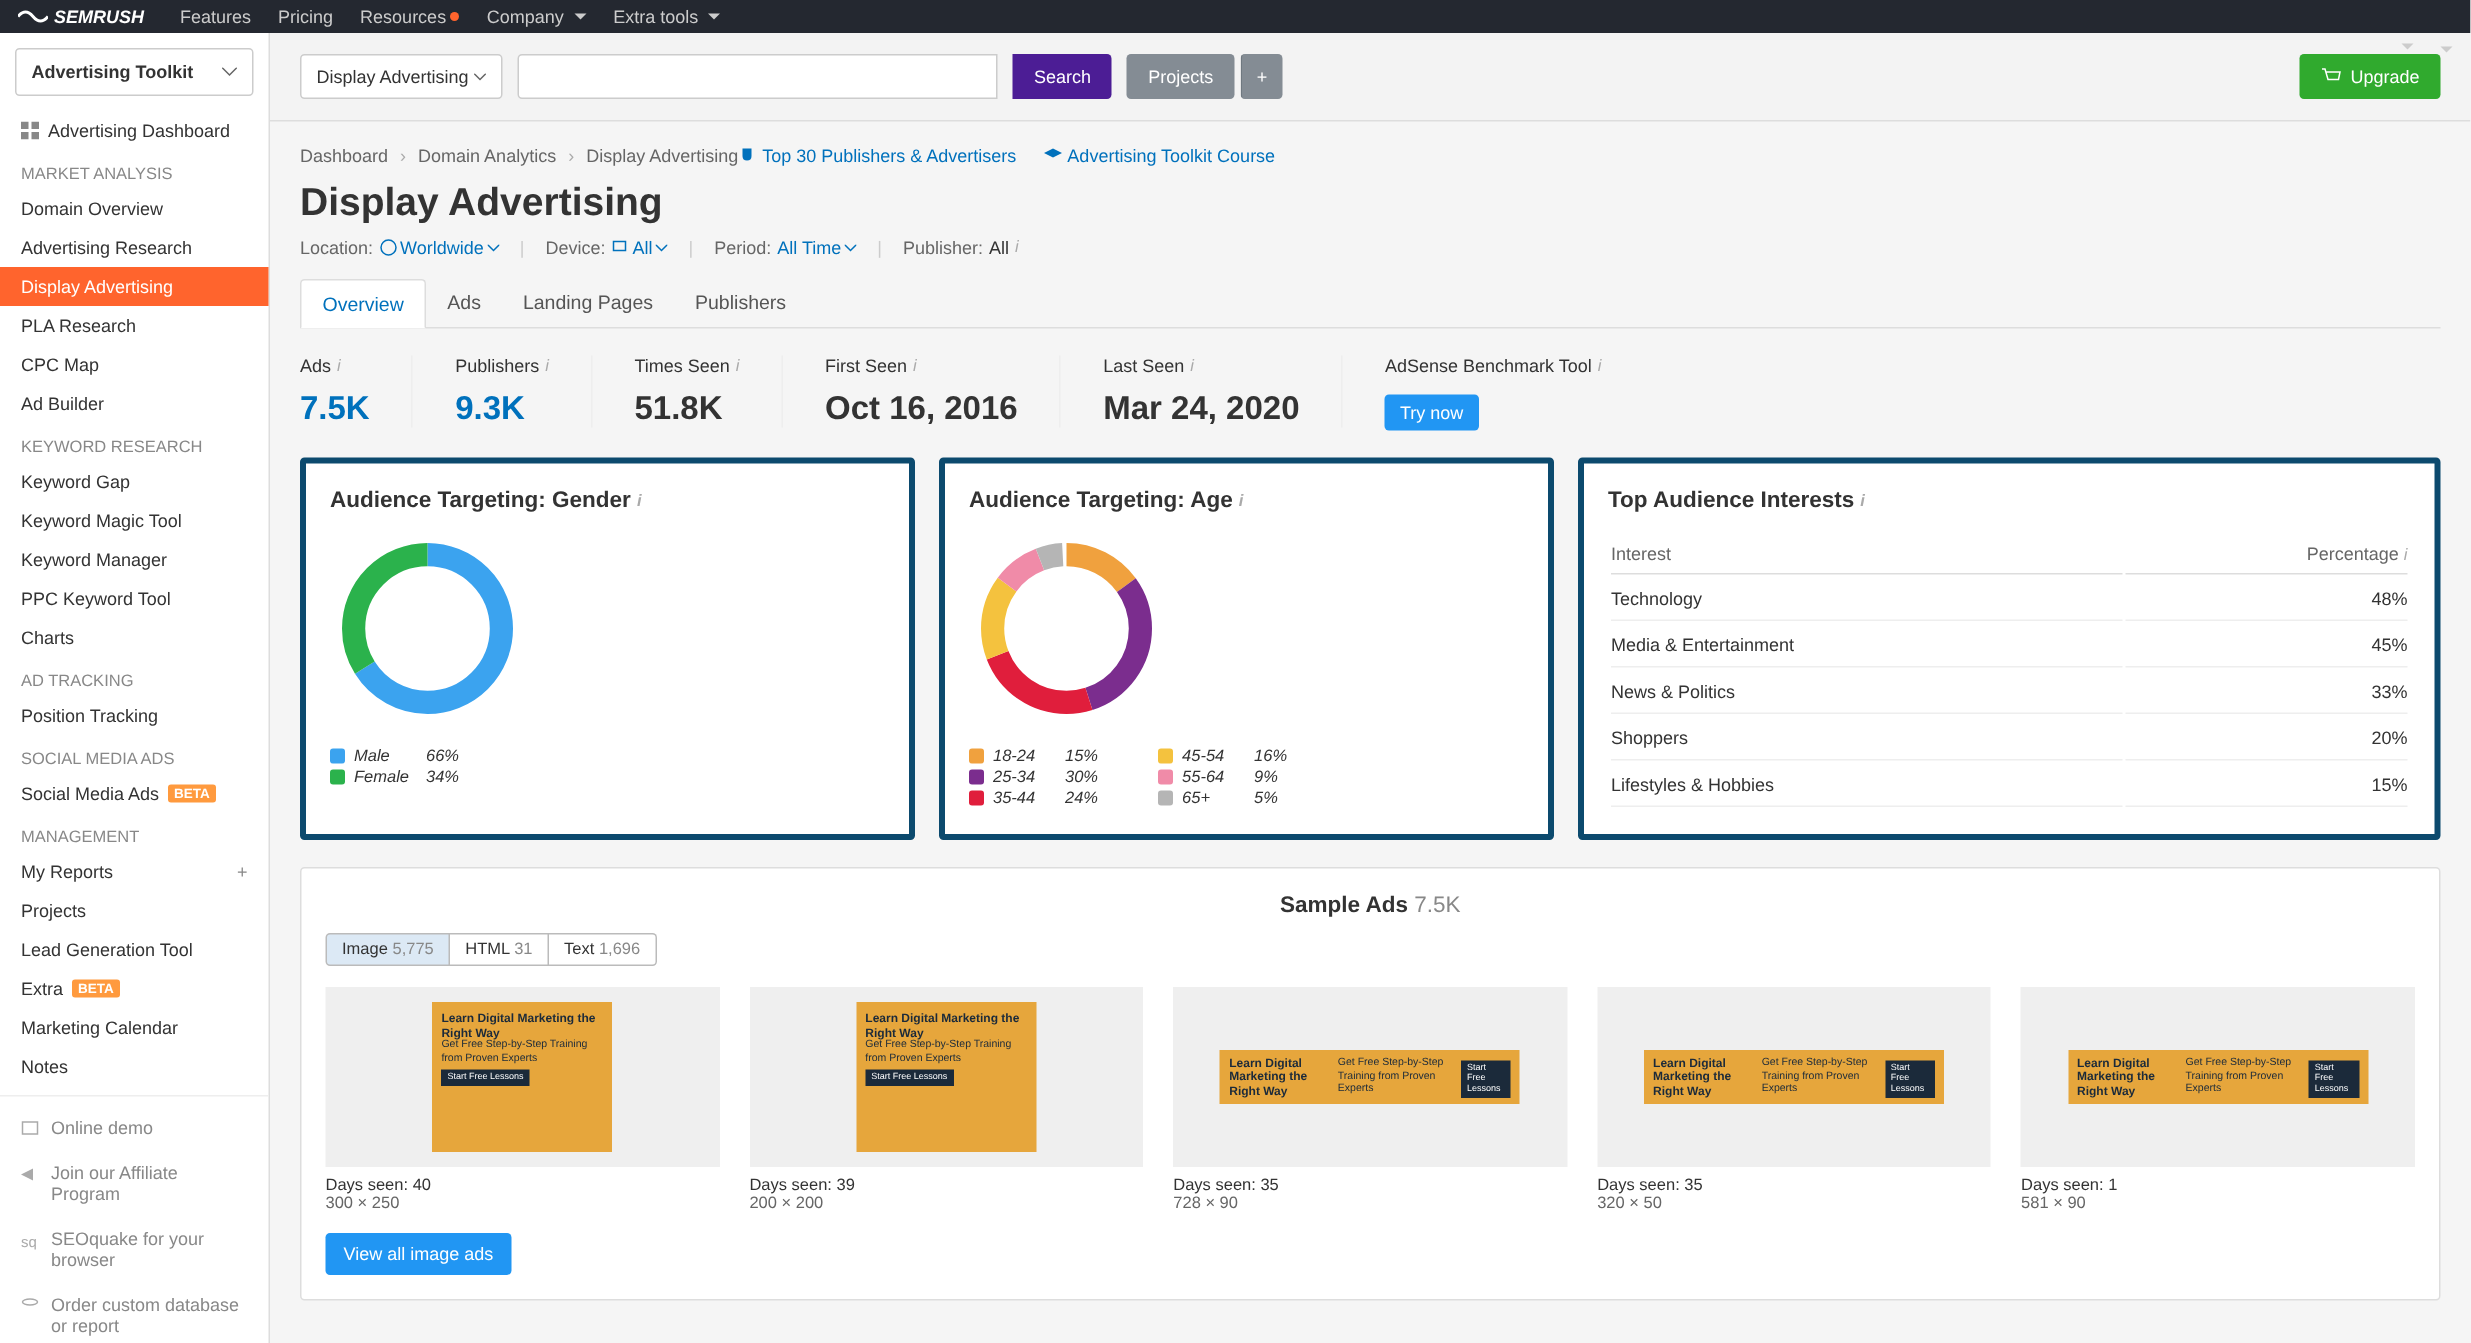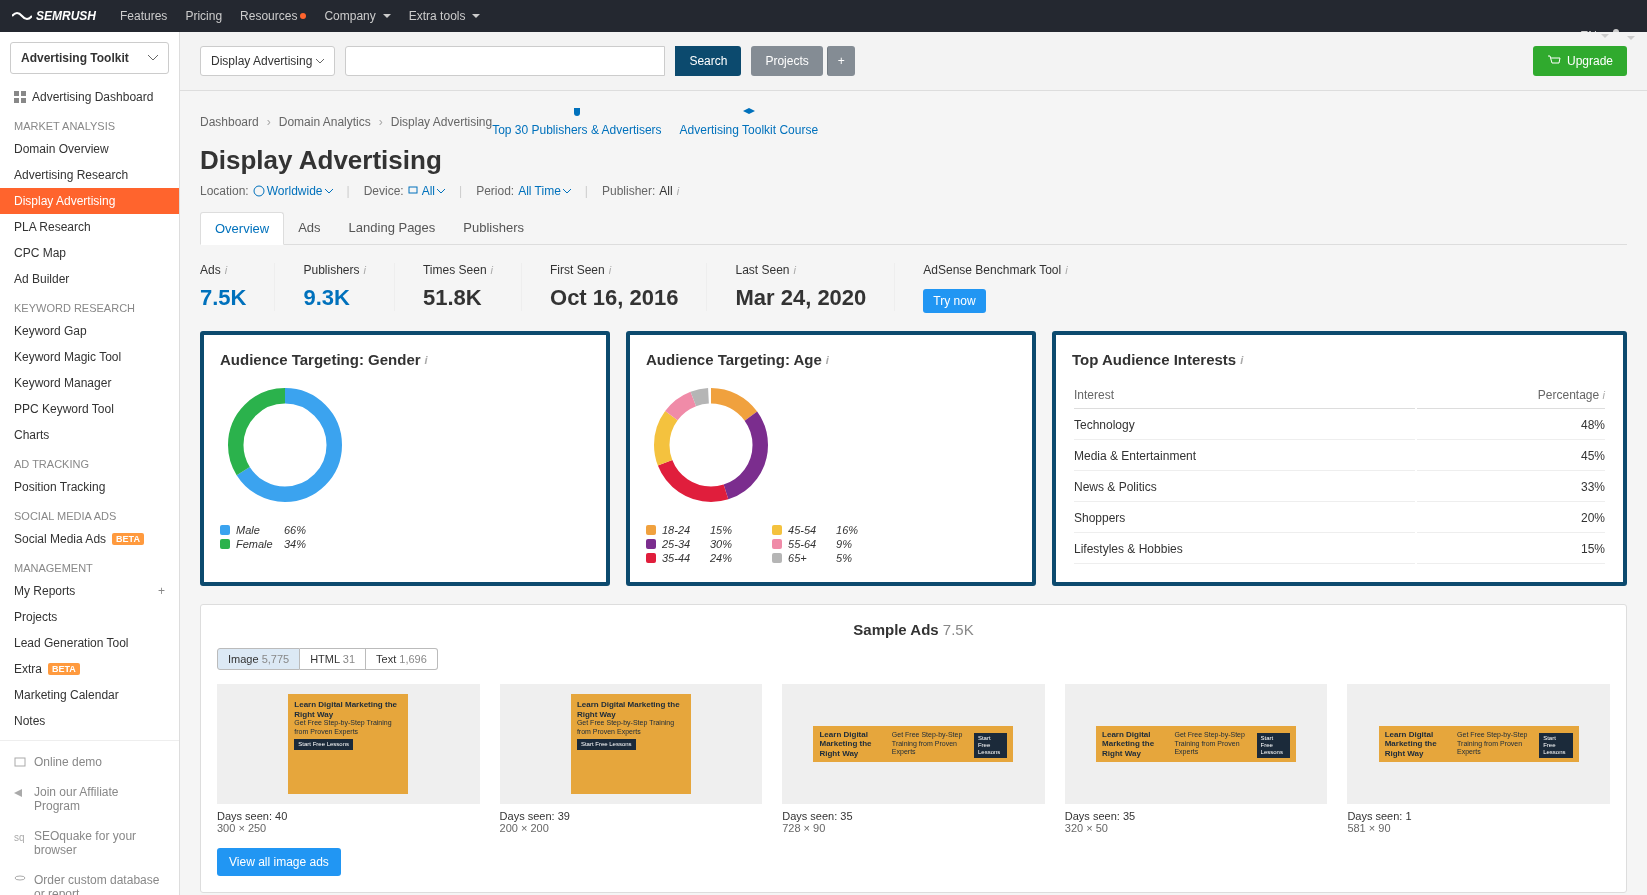--- a/index.html
+++ b/index.html
@@ -1,20 +1,20 @@
 <!DOCTYPE html>
 <html><head>
 <meta charset="utf-8">
 <style>
 * { margin:0; padding:0; box-sizing:border-box; font-family:Arial,Helvetica,sans-serif; }
 body { background:#f5f5f5; color:#333; font-size:13px; }
-a { text-decoration:none; color:inherit;flex-direction:column; }
-
-
-.topnav { background:#242830; color:#ccc; height:32px; display:flex; align-items:center; padding:0 12px; font-size:12px; }
+a { text-decoration:none; color:inherit; }
+
+
+.topnav { background:#242830; color:#ccc; height:22px; display:flex; align-items:center; padding:0 12px; font-size:12px; }
 .logo { display:flex; align-items:center; gap:4px; margin-right:24px; color:#fff; font-style:italic; font-weight:bold; }
 .logo svg { color:#fff; }
 .topnav-links { display:flex; gap:18px; }
 .topnav-links .item { display:flex; align-items:center; gap:3px; cursor:pointer; }
 .topnav-right { margin-left:auto; display:flex; align-items:center;margin-top:40px; }
 .caret-down::after { content:""; display:inline-block; border:4px solid transparent; border-top-color:#ccc; margin-left:4px; transform:translateY(2px); }
 .dot-orange { width:6px; height:6px; background:#ff642d; border-radius:50%; display:inline-block; }
 
 
 .layout { display:flex; }
@@ -28,21 +28,21 @@
 .sidebar hr { border:none; border-top:1px solid #eee; margin:6px 0; }
 .sidebar .footer-item { padding:8px 14px; display:flex; gap:8px; align-items:flex-start; color:#888; cursor:pointer; }
 .sidebar .footer-item svg { flex-shrink:0; margin-top:2px; }
 
 
 .main { flex:1; padding:0; }
 .topbar { background:#f3f3f3; border-bottom:1px solid #ddd; padding:14px 20px; display:flex; gap:10px; align-items:center; }
 .select-pill { background:#fff; border:1px solid #ccc; border-radius:3px; padding:7px 10px; font-size:12px; display:flex; align-items:center; gap:4px; cursor:pointer; }
 .search-input { flex:0 0 320px; border:1px solid #ccc; border-radius:3px 0 0 3px; padding:7px; font-size:12px; }
 .btn { border:none; border-radius:3px; padding:8px 14px; font-size:12px; cursor:pointer; color:#fff; }
-.btn-search { background:#0c4a6e; border-radius:0 3px 3px 0; }
+.btn-search { background:#4c1d95; border-radius:0 3px 3px 0; }
 .btn-proj { background:#848c94; }
 .btn-plus { background:#848c94; padding:8px 10px; margin-left:-6px; border-left:1px solid #6f7880; }
 .btn-upgrade { background:#30aa2e; margin-left:auto; display:flex; align-items:center; gap:6px; }
 
 .content { padding:16px 20px; }
 .breadcrumbs { font-size:12px; color:#666; display:flex; align-items:center; gap:8px; }
 .breadcrumbs .sep { color:#aaa; }
 .breadcrumbs-row { display:flex; justify-content:flex-start; align-items:center; }
 .bc-right { display:flex; gap:18px; font-size:12px; }
 .bc-right a { color:#0071bc; display:flex; align-items:center; gap:4px; cursor:pointer; }

